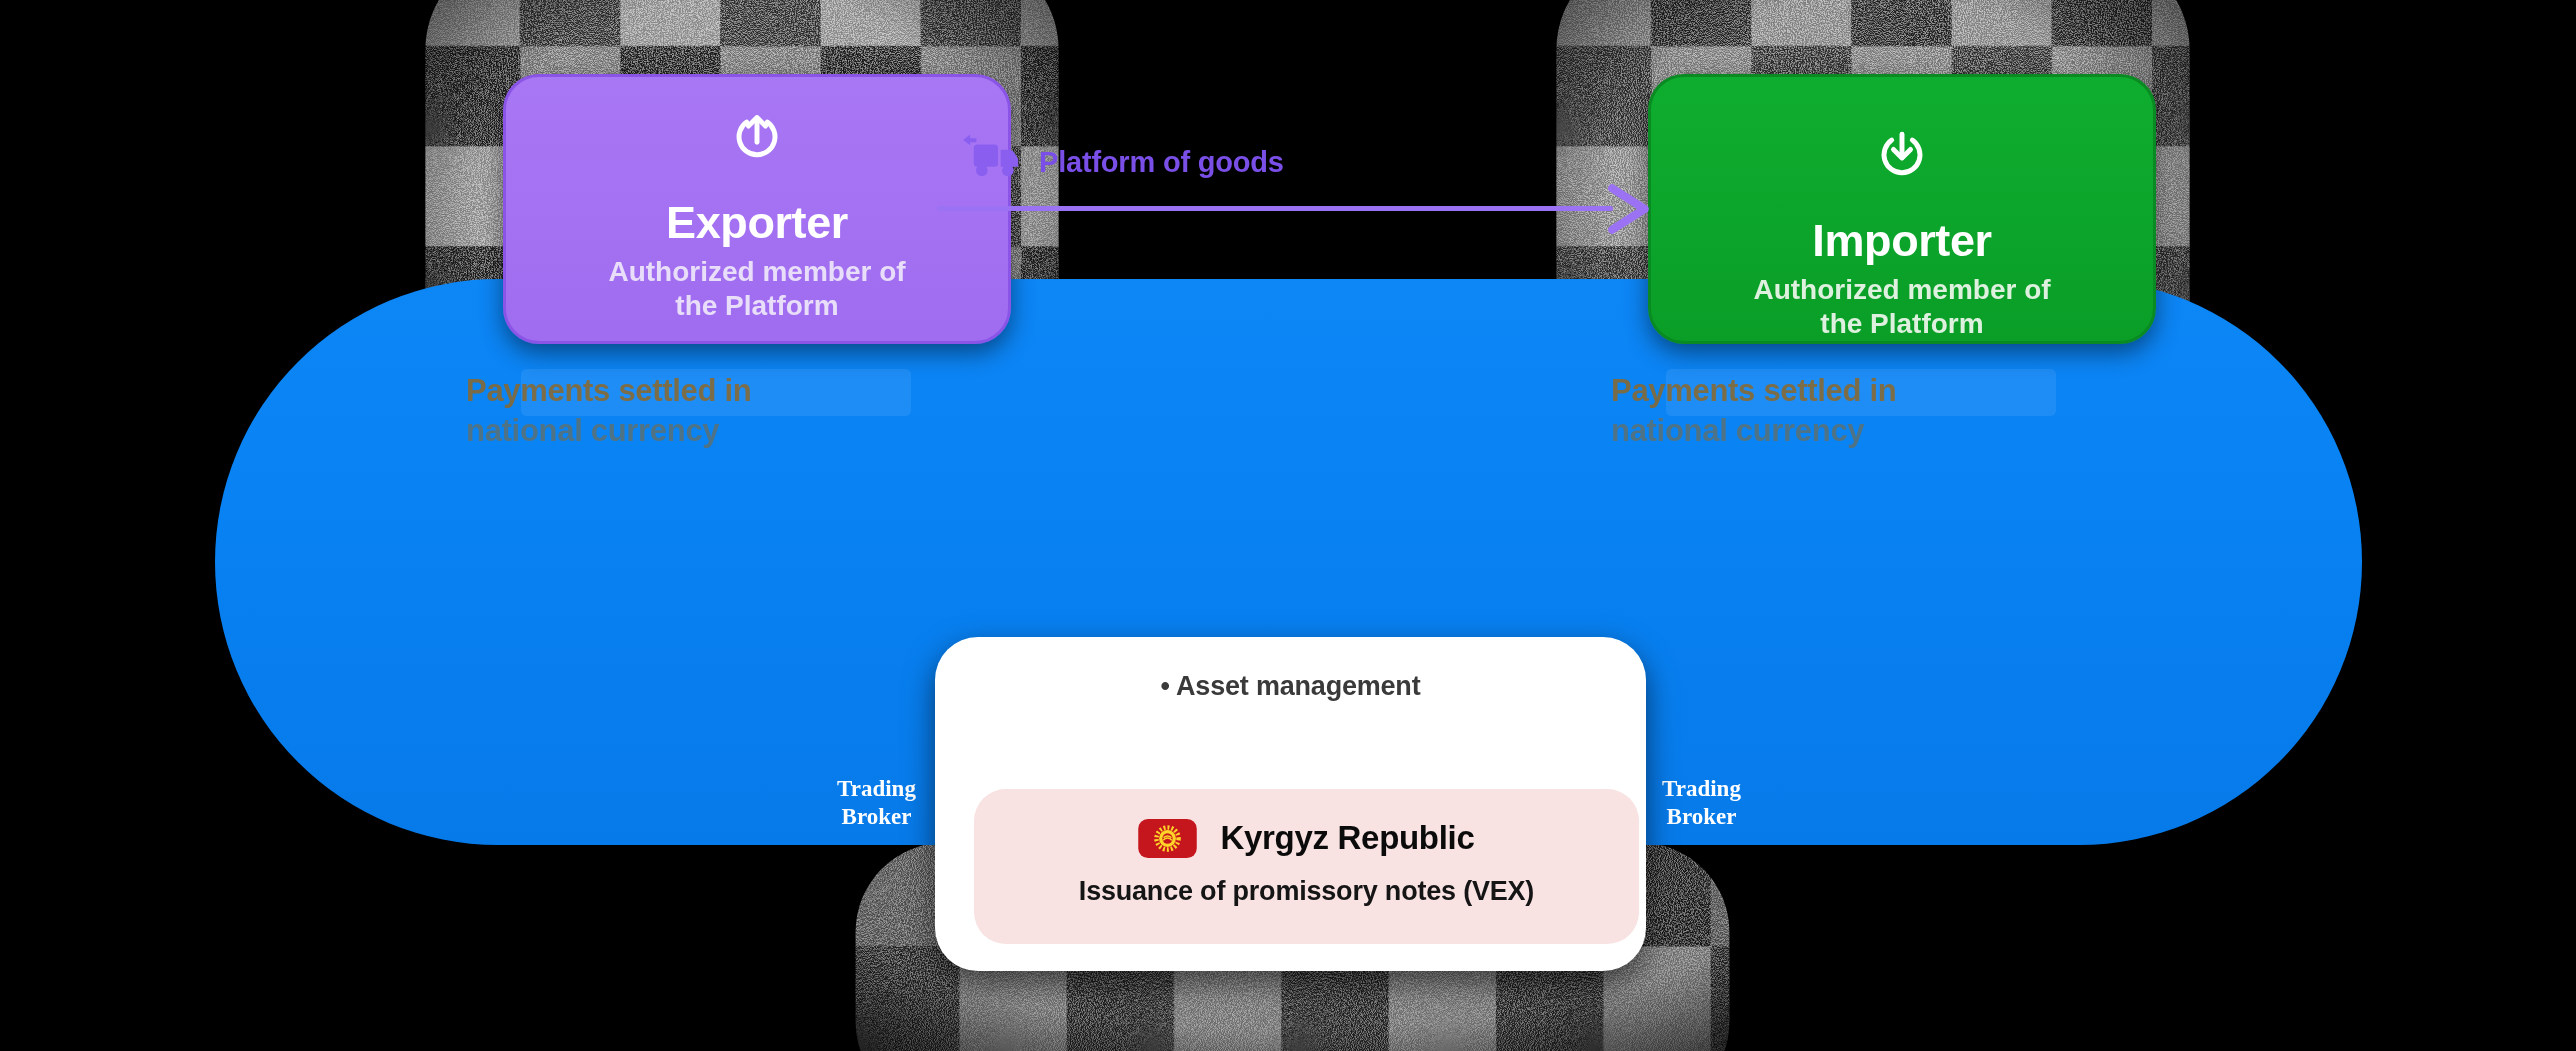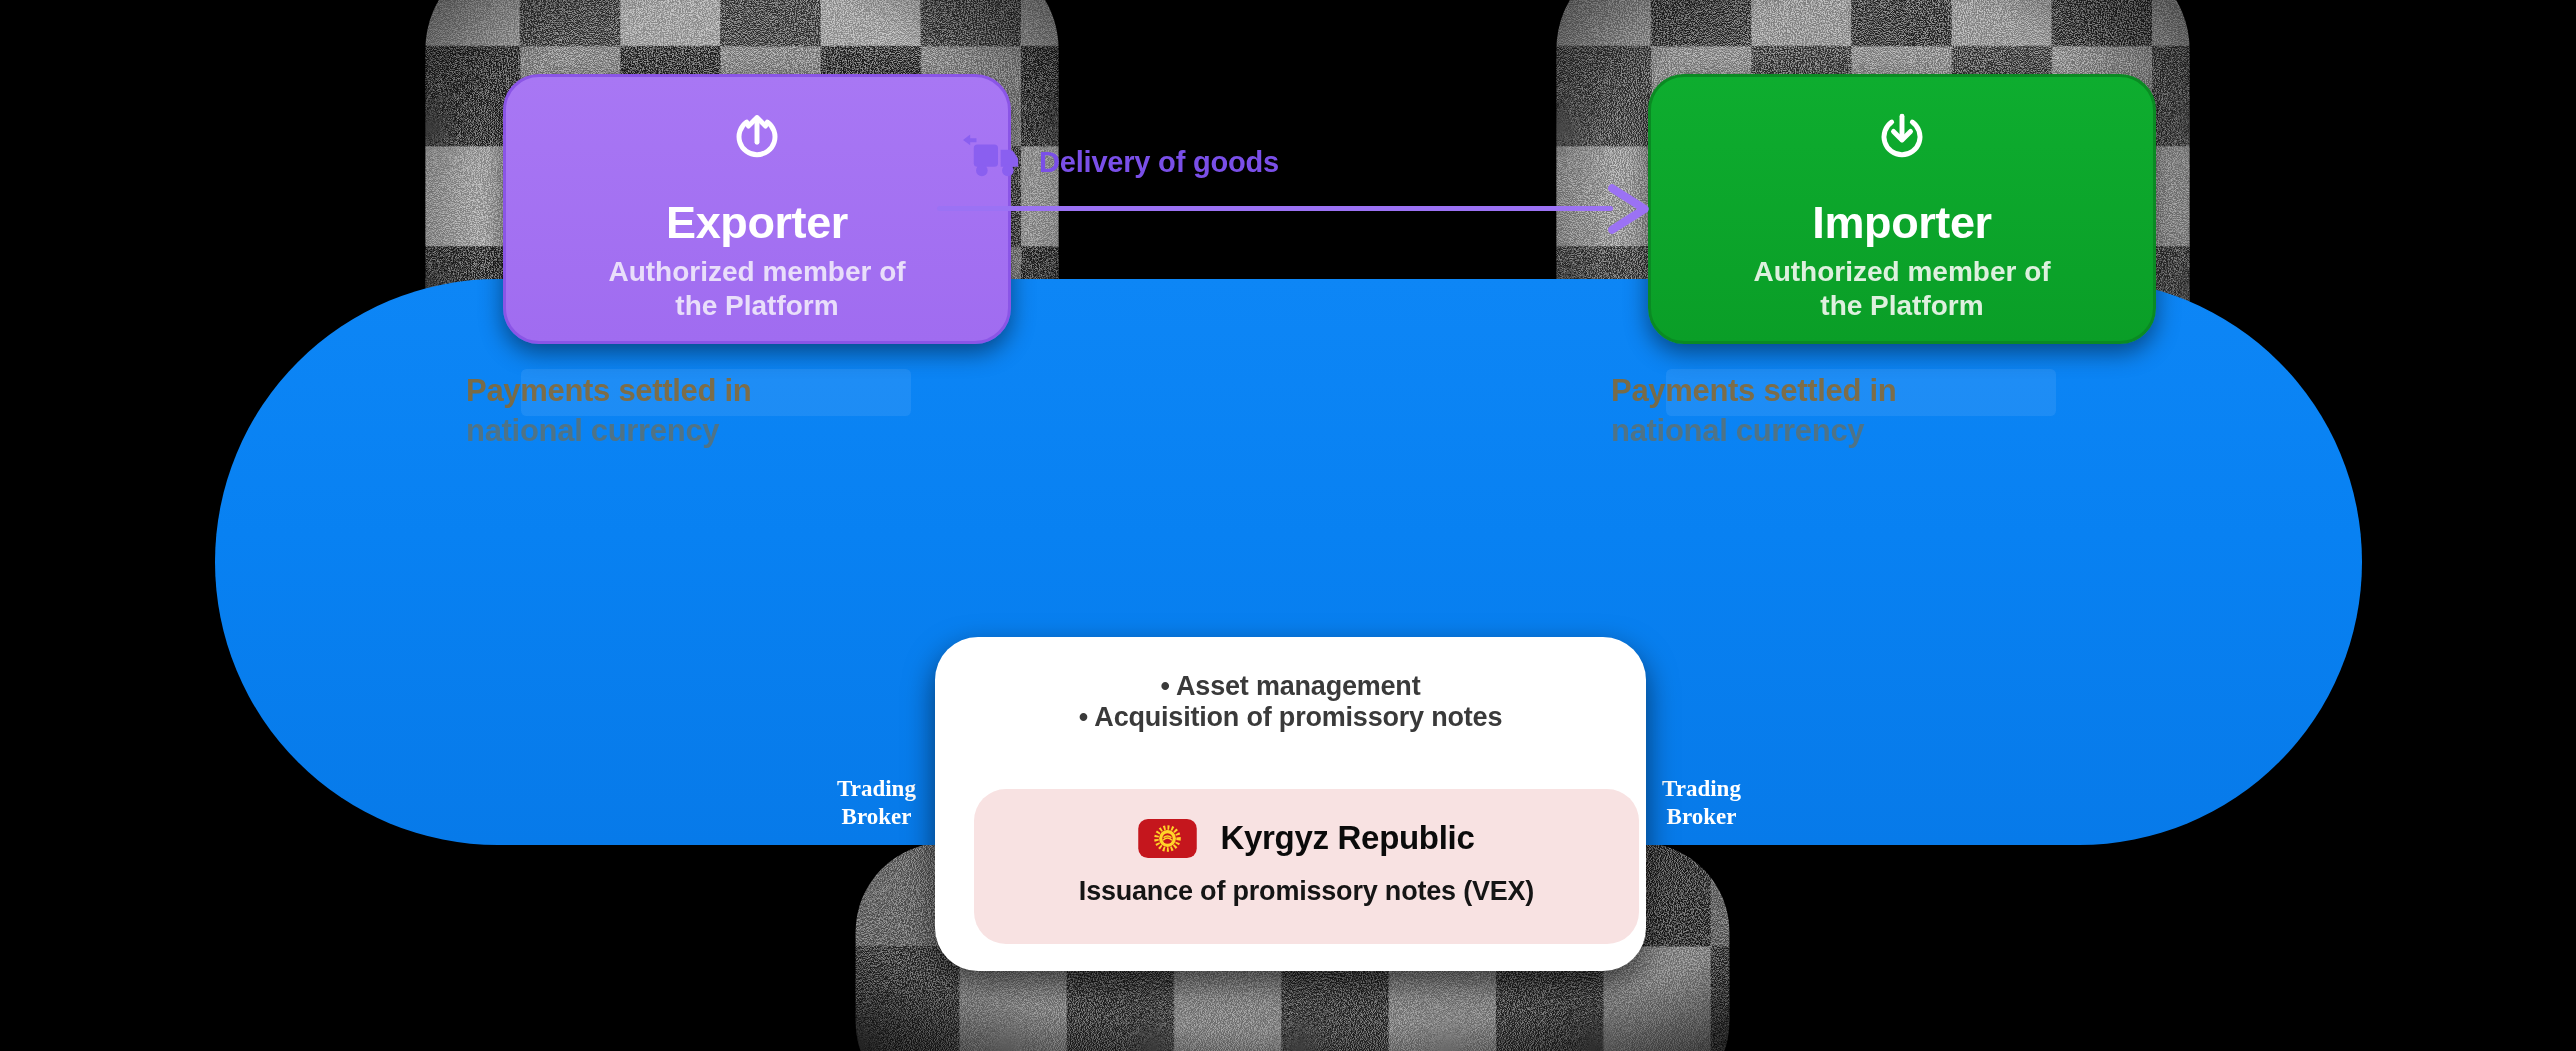--- a/index.html
+++ b/index.html
@@ -43,20 +43,21 @@
   }
   .party-box.exporter {
     left: 503px; top: 74px;
     background: linear-gradient(180deg, #a877f4 0%, #a06cf0 100%);
     border: 3.6px solid #8a55e6;
   }
   .party-box.importer {
     left: 1648px; top: 74px;
     background: linear-gradient(180deg, #0ead2f 0%, #0a9e27 100%);
     border: 3.6px solid #0a8a23;
+    justify-content: flex-end;
   }
   .party-icon { margin-top: 32px; width: 52px; height: 52px; }
   .party-title {
     margin-top: 38px; font-size: 45px; line-height: 47px; font-weight: bold;
     color: #fff; letter-spacing: -0.4px;
   }
   .party-subtitle {
     margin-top: 9px; width: 313px; font-size: 28px; line-height: 34px; font-weight: bold;
   }
   .exporter .party-subtitle { color: #e9defa; }
@@ -241,30 +242,29 @@
     <div class="party-subtitle">Authorized member of the Platform</div>
   </div>
 
   <svg class="abs truck" width="63" height="52" viewBox="0 0 70 58">
     <polygon points="16,8 16,12.5 9,12.5 9,16 1,10 9,4 9,8" fill="#8a5ff0"></polygon>
     <rect x="13" y="15" width="27" height="25" rx="4" fill="#8a5ff0"></rect>
     <path d="M43 21 h9.5 c2.2 0 4.2 1.1 5.4 3 l4.6 7 v9 H43 Z" fill="#8a5ff0"></path>
     <circle cx="22" cy="44" r="6.5" fill="#8a5ff0"></circle>
     <circle cx="51" cy="44" r="6.5" fill="#8a5ff0"></circle>
   </svg>
-  <div class="abs delivery-label">Delivery of goods</div>
+  <div class="abs delivery-label">Platform of goods</div>
   <div class="abs arrow-line"></div>
   <svg class="abs arrow-head" width="45" height="54" viewBox="0 0 50 60">
     <path d="M8 7 L44 30 L8 53" fill="none" stroke="#9b72f4" stroke-width="9" stroke-linecap="round" stroke-linejoin="round"></path>
   </svg>
 
   <div class="abs platform-card">
     <div class="bullets">
       <div>• Asset management</div>
-      <div>• Acquisition of promissory notes</div>
     </div>
     <div class="pink-panel">
       <div class="country-row">
         <svg class="flag" viewBox="0 0 66 44">
           <rect width="66" height="44" rx="11" fill="#c5161d"></rect>
           <circle cx="33" cy="22" r="12.5" fill="none" stroke="#ffd428" stroke-width="5" stroke-dasharray="2.2 2.3"></circle>
           <circle cx="33" cy="22" r="9.5" fill="#ffd428"></circle>
           <circle cx="33" cy="22" r="5.8" fill="#c5161d"></circle>
           <path d="M28 24 q5 -5 10 0 M28.5 21 q4.5 -3.5 9 0" fill="none" stroke="#ffd428" stroke-width="1.6"></path>
         </svg>

